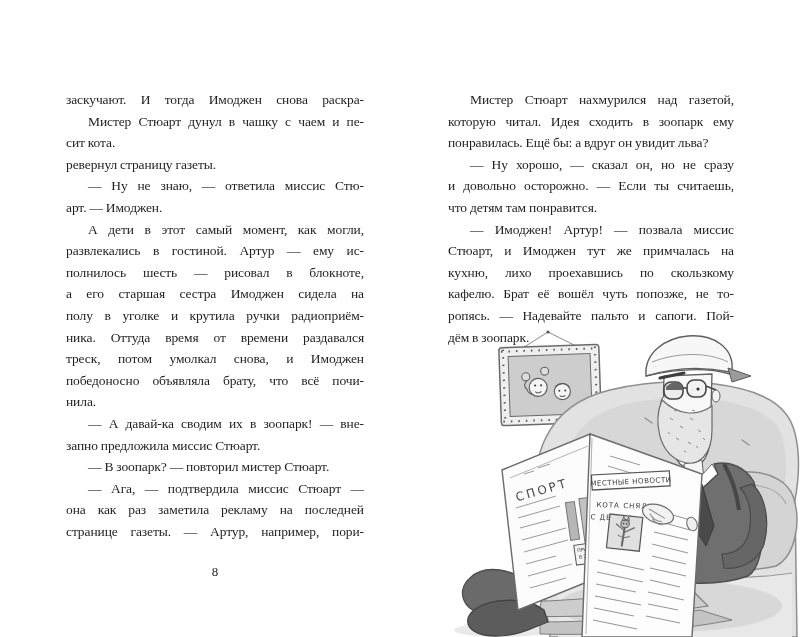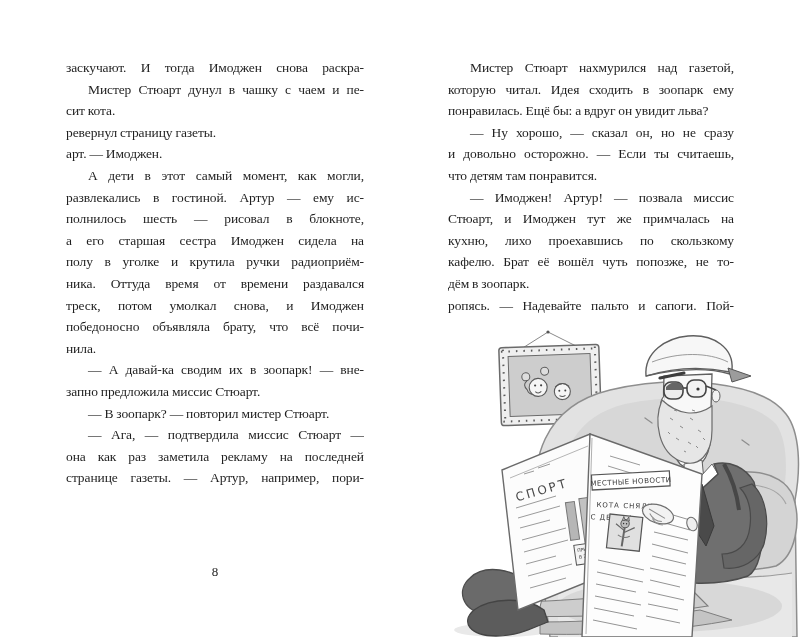--- a/index.html
+++ b/index.html
@@ -2,21 +2,21 @@
 <html><head>
 <meta charset="utf-8">
 <style>
   html,body{margin:0;padding:0;}
   body{
     width:800px;height:637px;position:relative;background:#ffffff;
     font-family:"Liberation Serif", serif;overflow:hidden;
   }
   .text-column{
     position:absolute;color:#1f1f1f;font-size:13.5px;line-height:21.6px;
-    letter-spacing:-0.1px;word-spacing:-0.3px;
+    letter-spacing:-0.1px;word-spacing:-0.3px;margin-top:32px;
   }
   #left-col{left:66px;top:57px;width:298px;}
   #right-col{left:448px;top:57px;width:286px;}
   .line{
     text-align:justify;text-align-last:justify;
     height:21.6px;overflow:hidden;
   }
   .line.last{text-align-last:left;}
   .line.ind{text-indent:22px;}
   .page-number{
@@ -30,20 +30,21 @@
 </style>
 </head>
 <body>
 
 <div class="page page-left">
   <div class="text-column" id="left-col">
       <div class="line">заскучают. И тогда Имоджен снова раскра-</div>
       <div class="line ind">Мистер Стюарт дунул в чашку с чаем и пе-</div>
       <div class="line last">сит кота.</div>
       <div class="line last">ревернул страницу газеты.</div>
+      <div class="line ind">— Ну не знаю, — ответила миссис Стю-</div>
       <div class="line last">арт. — Имоджен.</div>
       <div class="line ind">А дети в этот самый момент, как могли,</div>
       <div class="line">развлекались в гостиной. Артур — ему ис-</div>
       <div class="line">полнилось шесть — рисовал в блокноте,</div>
       <div class="line">а его старшая сестра Имоджен сидела на</div>
       <div class="line">полу в уголке и крутила ручки радиоприём-</div>
       <div class="line">ника. Оттуда время от времени раздавался</div>
       <div class="line">треск, потом умолкал снова, и Имоджен</div>
       <div class="line">победоносно объявляла брату, что всё почи-</div>
       <div class="line last">нила.</div>
@@ -62,22 +63,22 @@
       <div class="line ind">Мистер Стюарт нахмурился над газетой,</div>
       <div class="line">которую читал. Идея сходить в зоопарк ему</div>
       <div class="line last">понравилась. Ещё бы: а вдруг он увидит льва?</div>
       <div class="line ind">— Ну хорошо, — сказал он, но не сразу</div>
       <div class="line">и довольно осторожно. — Если ты считаешь,</div>
       <div class="line last">что детям там понравится.</div>
       <div class="line ind">— Имоджен! Артур! — позвала миссис</div>
       <div class="line">Стюарт, и Имоджен тут же примчалась на</div>
       <div class="line">кухню, лихо проехавшись по скользкому</div>
       <div class="line">кафелю. Брат её вошёл чуть попозже, не то-</div>
+      <div class="line">ропясь. — Надевайте пальто и сапоги. Пой-</div>
       <div class="line last">дём в зоопарк.</div>
-      <div class="line">ропясь. — Надевайте пальто и сапоги. Пой-</div>
     </div>
 
   <div class="illustration">
     <svg width="360" height="319" viewBox="0 0 360 319" xmlns="http://www.w3.org/2000/svg">
 
       <g transform="translate(60,12)">
         <path d="M48 2 L10 26 M48 2 L88 22" stroke="#8a8a8a" stroke-width="1" fill="none"></path>
         <circle cx="48" cy="2" r="1.6" fill="#555"></circle>
         <g transform="rotate(-2 50 52)">
           <rect x="0" y="16" width="100" height="78" rx="3" fill="#efefef" stroke="#6a6a6a" stroke-width="1.5"></rect>

